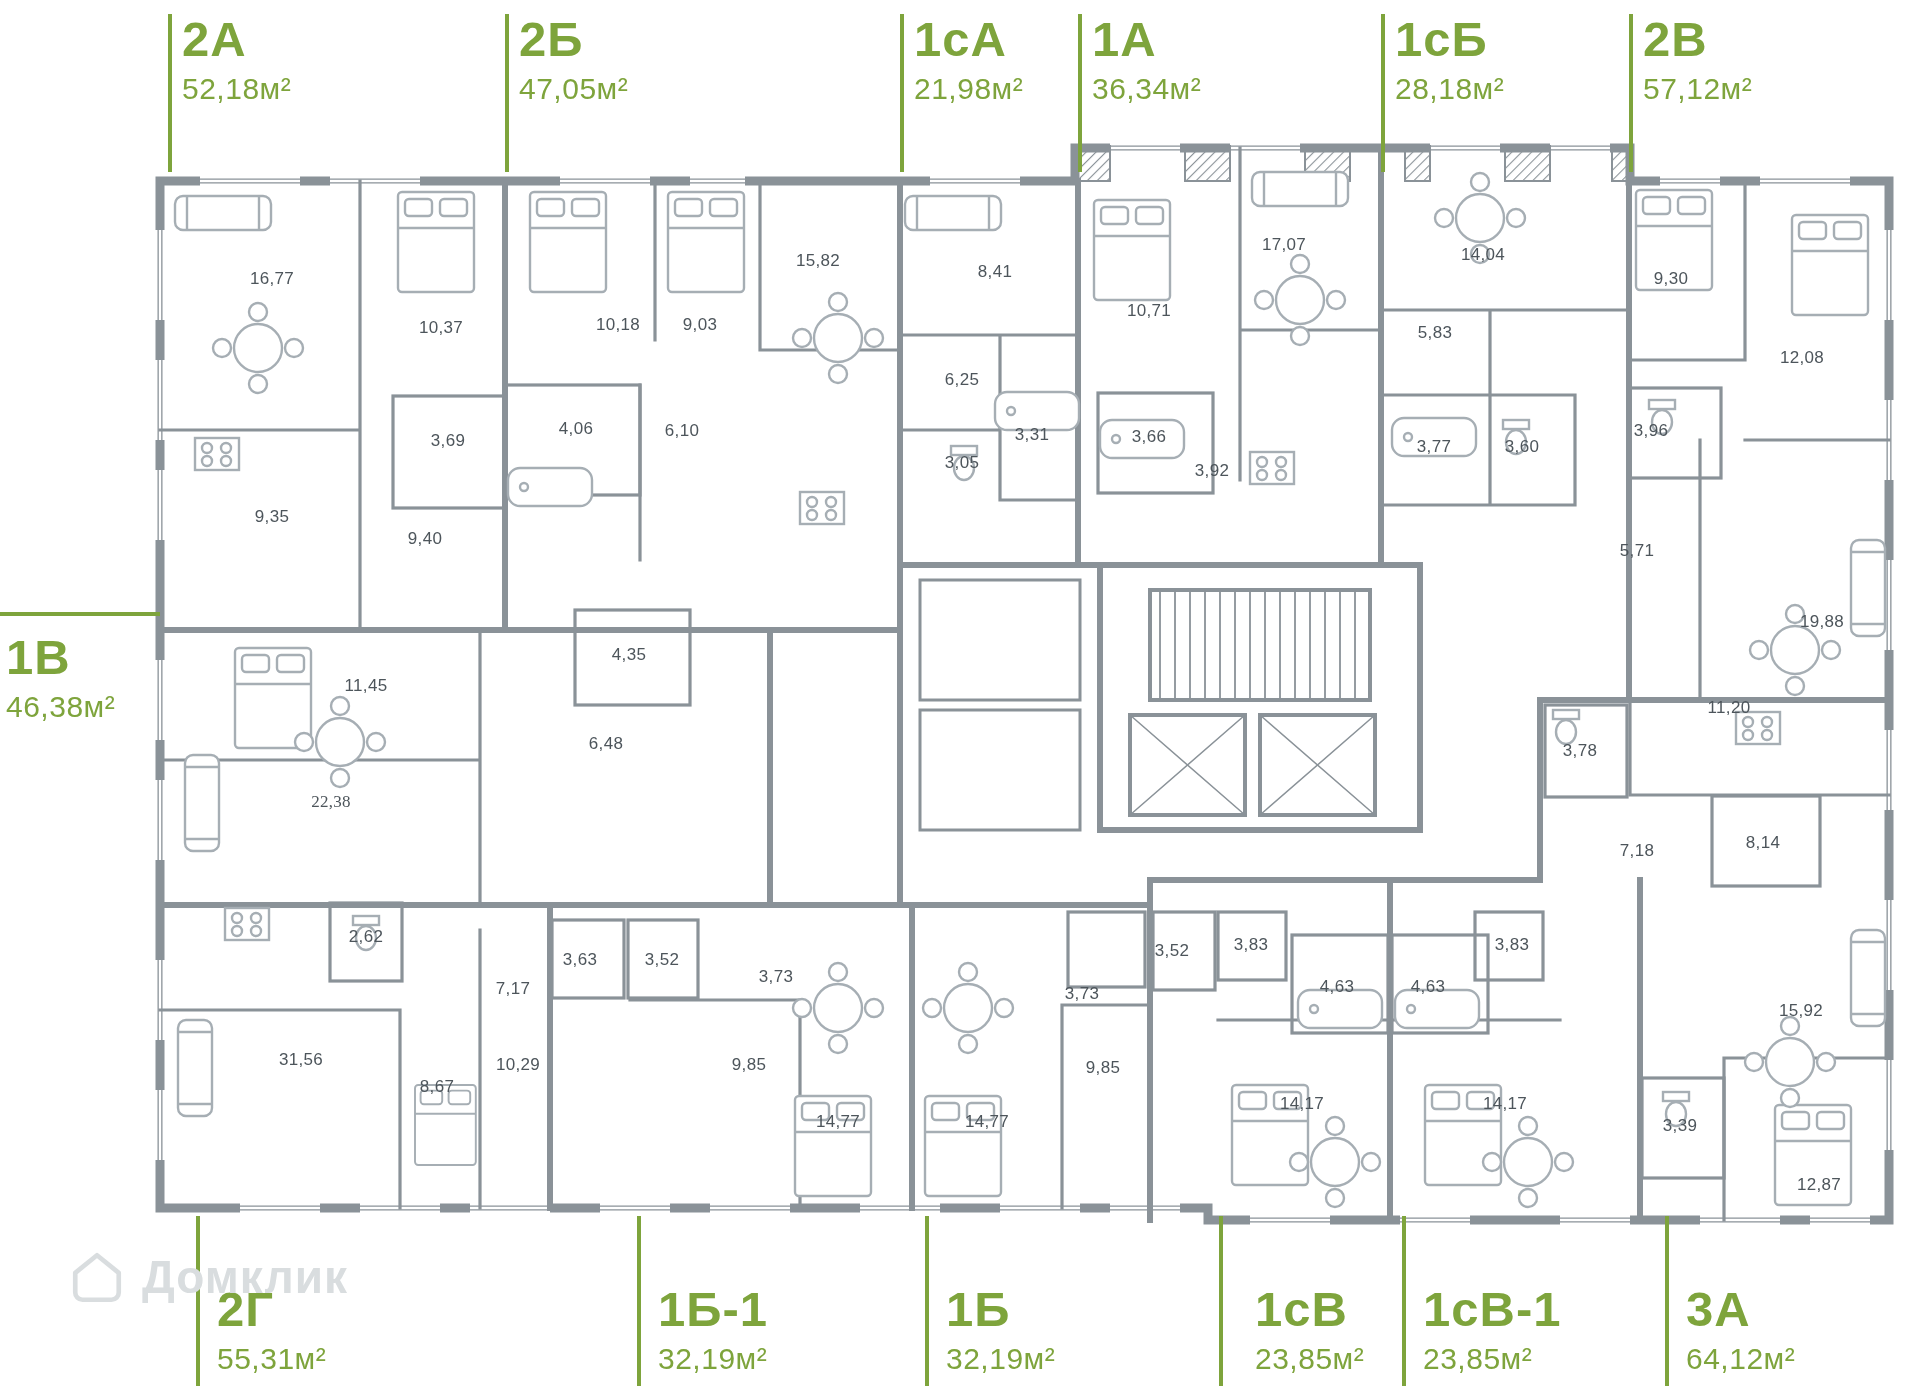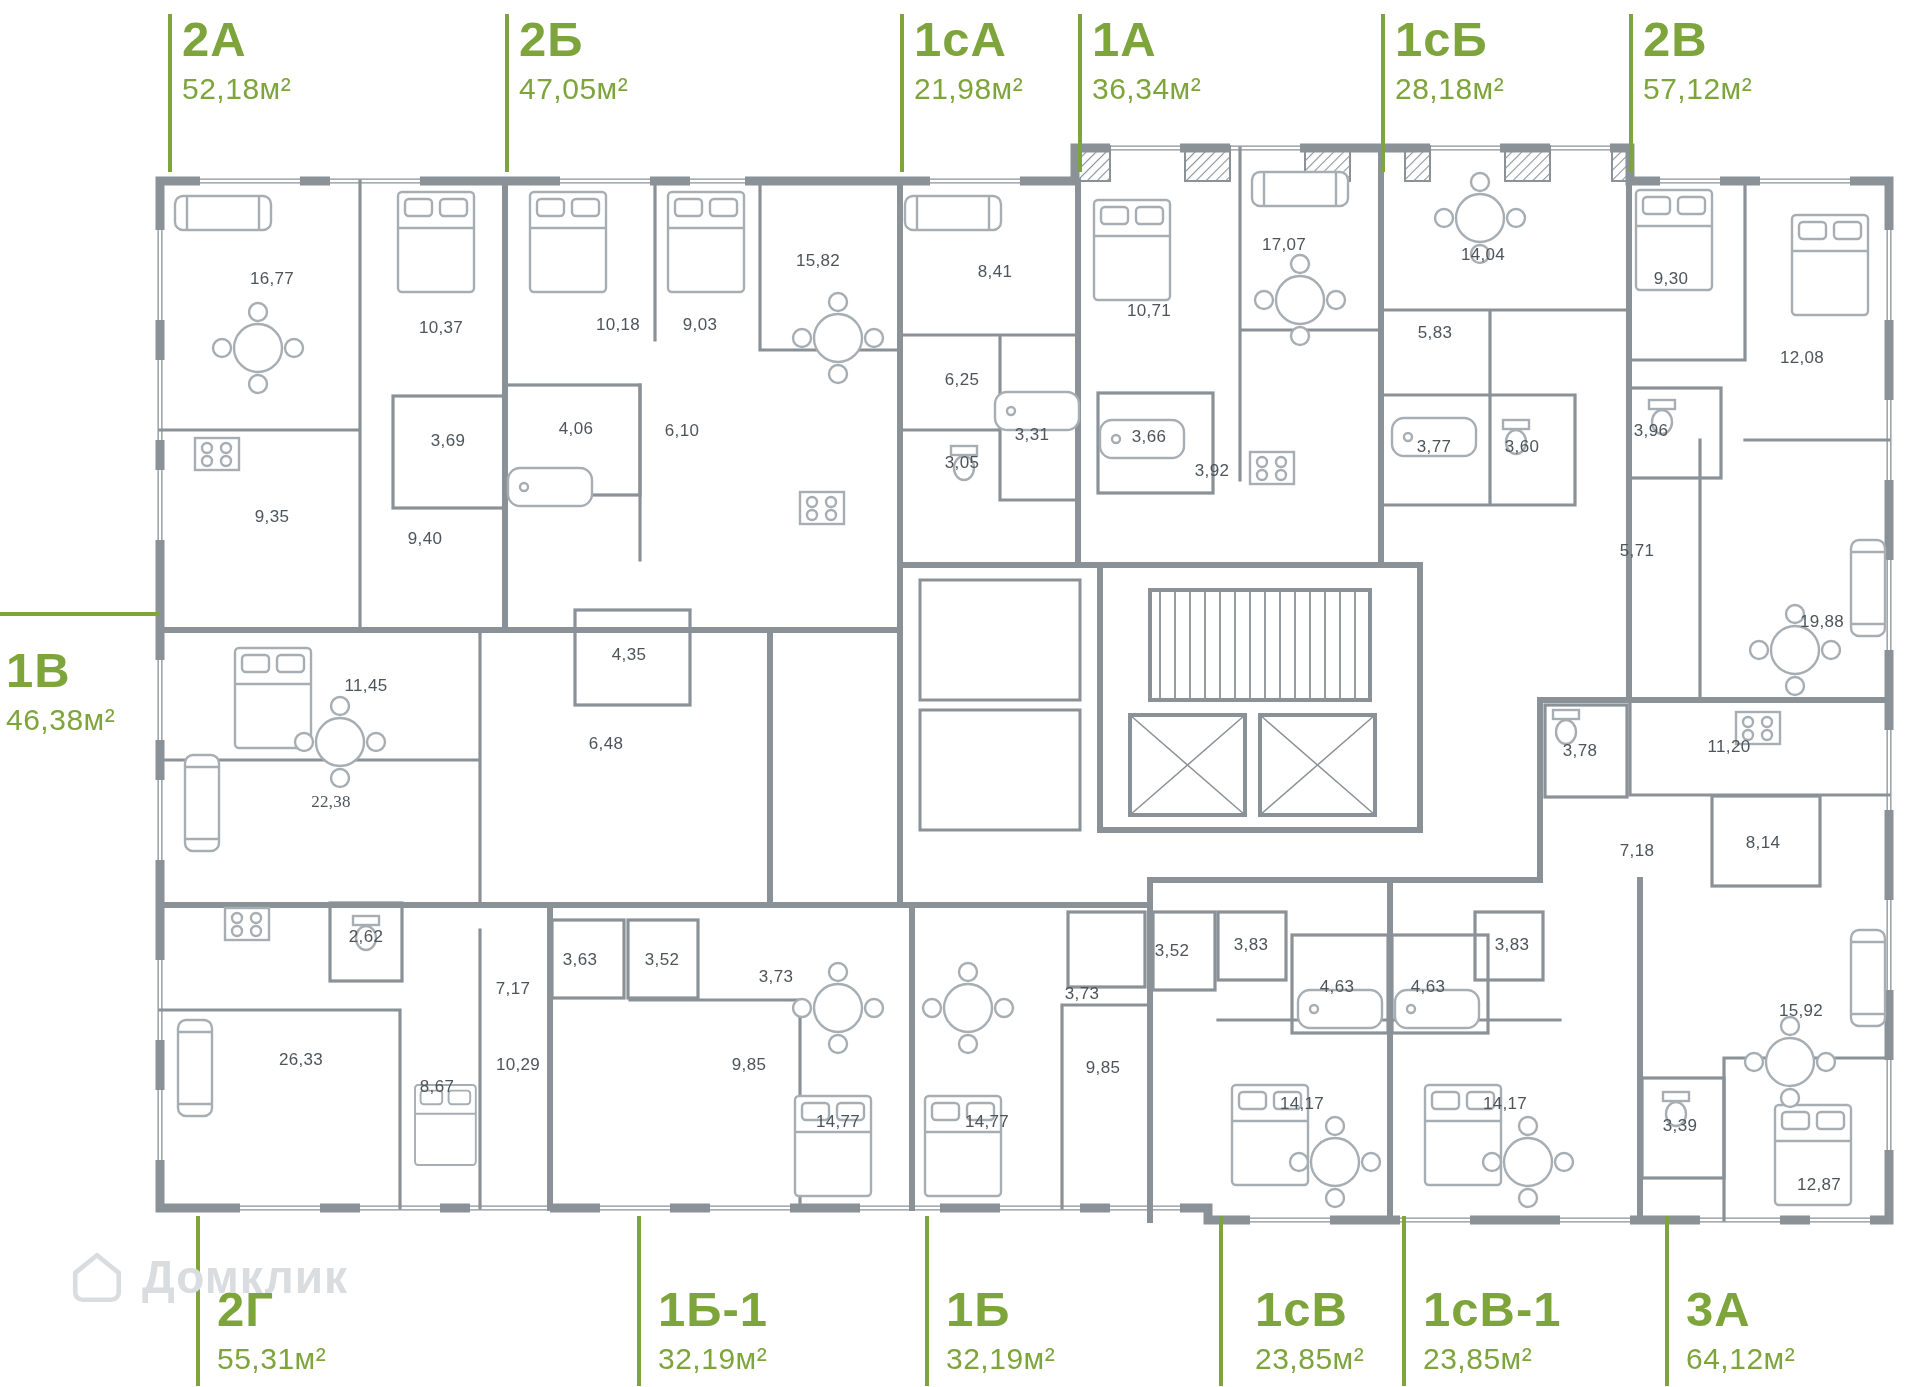--- a/index.html
+++ b/index.html
@@ -16,21 +16,21 @@
   .sw{stroke:var(--wall-gray);fill:none;}
   .fw{stroke:var(--furniture-gray);fill:#ffffff;}
   .room-num{position:absolute;transform:translate(-50%,-50%);font-size:17px;
             color:var(--area-text);white-space:nowrap;letter-spacing:.3px;}
   .unit{position:absolute;color:var(--accent-green);box-sizing:border-box;}
   .unit .uname{display:block;font-size:49px;font-weight:600;line-height:1.04;letter-spacing:1px;}
   .unit .uarea{display:block;font-size:30px;font-weight:400;margin-top:7px;letter-spacing:.5px;}
   .unit.top{top:14px;height:158px;border-left:4px solid var(--accent-green);padding-left:10px;}
   .unit.bottom{top:1216px;height:170px;border-left:4px solid var(--accent-green);
                padding-left:17px;padding-top:68px;}
-  .unit.left{border-top:4px solid var(--accent-green);width:160px;padding-top:29px;padding-left:6px;}
+  .unit.left{border-top:4px solid var(--accent-green);width:160px;padding-top:16px;padding-left:6px;}
   .watermark{position:absolute;left:68px;top:1248px;display:flex;align-items:center;gap:16px;
              color:var(--watermark-gray);font-size:46px;font-weight:700;letter-spacing:1px;}
   .watermark svg{display:block;}
 </style>
 </head>
 <body>
 
 <div class="canvas">
 
   <svg class="plan-svg" viewBox="0 0 1920 1387">
@@ -221,26 +221,26 @@
       <span class="room-num" style="left: 1671px; top: 279px;">9,30</span>
       <span class="room-num" style="left: 1802px; top: 358px;">12,08</span>
       <span class="room-num" style="left: 1651px; top: 431px;">3,96</span>
       <span class="room-num" style="left: 1637px; top: 551px;">5,71</span>
       <span class="room-num" style="left: 1806px; top: 622px; margin-left: 16px;">19,88</span>
       <span class="room-num" style="left: 366px; top: 686px;">11,45</span>
       <span class="room-num" style="left: 629px; top: 655px;">4,35</span>
       <span class="room-num" style="left: 606px; top: 744px;">6,48</span>
       <span class="room-num" style="left: 331px; top: 802px; font-family: Liberation Serif, serif;">22,38</span>
       <span class="room-num" style="left: 1580px; top: 751px;">3,78</span>
-      <span class="room-num" style="left: 1729px; top: 747px;">11,20</span>
+      <span class="room-num" style="left: 1729px; top: 708px;">11,20</span>
       <span class="room-num" style="left: 1637px; top: 851px;">7,18</span>
       <span class="room-num" style="left: 1763px; top: 843px;">8,14</span>
       <span class="room-num" style="left: 366px; top: 937px;">2,62</span>
       <span class="room-num" style="left: 513px; top: 989px;">7,17</span>
-      <span class="room-num" style="left: 301px; top: 1060px;">26,33</span>
+      <span class="room-num" style="left: 301px; top: 1060px;">31,56</span>
       <span class="room-num" style="left: 437px; top: 1087px;">8,67</span>
       <span class="room-num" style="left: 518px; top: 1065px;">10,29</span>
       <span class="room-num" style="left: 580px; top: 960px;">3,63</span>
       <span class="room-num" style="left: 662px; top: 960px;">3,52</span>
       <span class="room-num" style="left: 776px; top: 977px;">3,73</span>
       <span class="room-num" style="left: 749px; top: 1065px;">9,85</span>
       <span class="room-num" style="left: 838px; top: 1122px;">14,77</span>
       <span class="room-num" style="left: 987px; top: 1122px;">14,77</span>
       <span class="room-num" style="left: 1082px; top: 994px;">3,73</span>
       <span class="room-num" style="left: 1103px; top: 1068px;">9,85</span>

